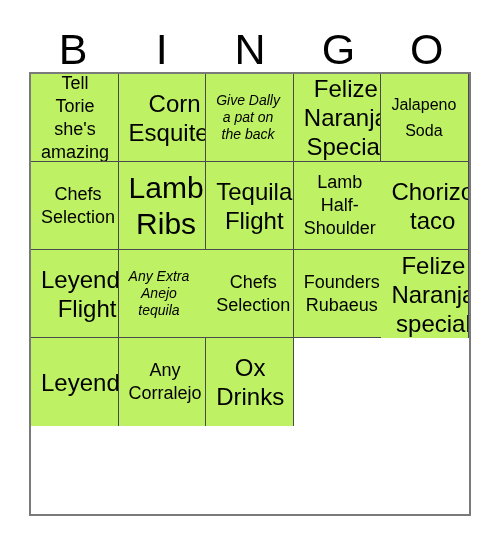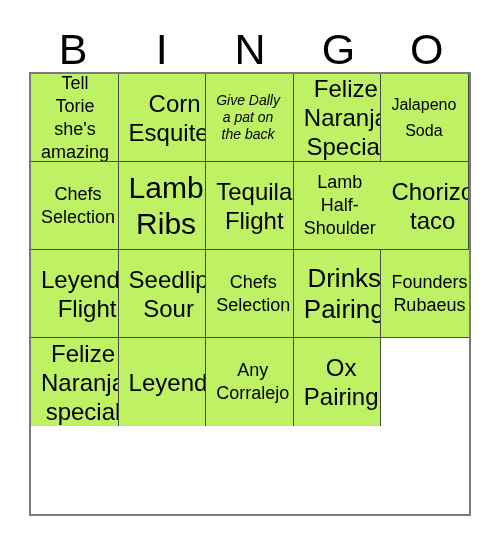--- a/index.html
+++ b/index.html
@@ -145,47 +145,44 @@
 Shoulder</span>
       </div>
       <div class="cell">
         <span class="cell-text fs-lg">Chorizo
 taco</span>
       </div>
       <div class="cell">
         <span class="cell-text fs-lg">Leyenda
 Flight</span>
       </div>
-      <div class="cell">
-        <span class="cell-text fs-lg">Seedlip
-Sour</span>
+      <div class="cell last-col">
+        <span class="cell-text fs-xs">Any Extra
+Anejo
+tequila</span>
       </div>
       <div class="cell">
         <span class="cell-text fs-sm">Chefs
 Selection</span>
-      </div>
-      <div class="cell">
-        <span class="cell-text fs-xl">Drinks
-Pairing</span>
       </div>
       <div class="cell last-col">
         <span class="cell-text fs-sm">Founders
 Rubaeus</span>
       </div>
       <div class="cell last-row">
         <span class="cell-text fs-lg">Felize
 Naranja
 special</span>
       </div>
       <div class="cell last-row">
         <span class="cell-text fs-lg">Leyenda</span>
       </div>
       <div class="cell last-row">
         <span class="cell-text fs-sm">Any
 Corralejo</span>
       </div>
       <div class="cell last-row">
         <span class="cell-text fs-lg">Ox
-Pairing</span>
+Drinks</span>
       </div>
     </div>
 
 </div>
 
 </body></html>

